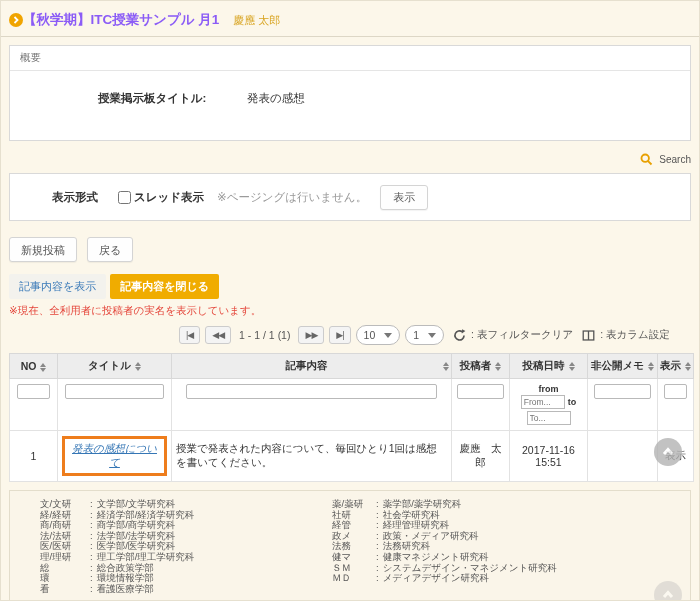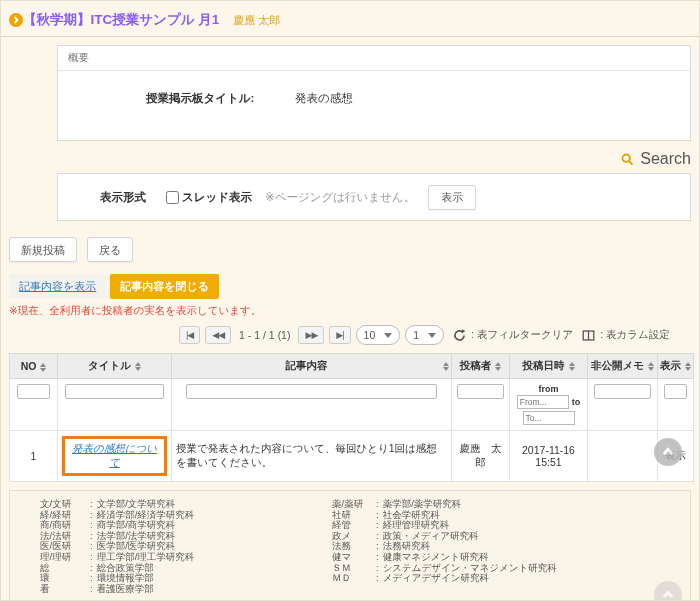--- a/index.html
+++ b/index.html
@@ -8,43 +8,43 @@
     background:#fcf7ea;border:1px solid #e6e0cf;padding:0 8px;
     font-family:"Liberation Sans","DejaVu Sans",sans-serif;color:#444;
   }
   
   .hdr{display:flex;align-items:center;padding-top:9px;height:20px;}
   .bullet{width:14px;height:14px;border-radius:50%;background:#f0a400;display:flex;align-items:center;justify-content:center;flex:0 0 14px;}
   .page-title{font-size:13.5px;font-weight:bold;color:#8b5cf6;}
   .user-link{font-size:11px;color:#d8a420;margin-left:14px;text-decoration:none;cursor:pointer;}
   .divider{border:none;border-top:1px solid #ddd7c6;margin:6px -8px 0 -8px;}
   
-  .box{background:#fff;border:1px solid #d9d9d9;margin-left:48px;}
+  .box{background:#fff;border:1px solid #d9d9d9;}
   .overview{margin-top:8px;}
   .overview-head{padding:5px 10px;border-bottom:1px solid #e5e5e5;font-size:10.5px;color:#777;}
   .overview-body{height:52px;padding-top:17px;box-sizing:content-box;}
   .ov-label{font-weight:bold;font-size:11.5px;color:#333;margin-left:88px;}
   .ov-value{font-size:11.5px;color:#333;margin-left:36px;}
   
   .search-row{display:flex;justify-content:flex-end;align-items:center;gap:6px;margin-top:10px;height:16px;}
-  .search-label{font-size:16px;color:#555;cursor:pointer;}
+  .search-label{font-size:10px;color:#555;cursor:pointer;}
   
   .format-box{margin-top:6px;height:46px;display:flex;align-items:center;font-size:11.5px;}
   .fmt-label{font-weight:bold;color:#333;margin-left:42px;width:66px;}
   .fmt-check{margin:0 3px 0 0;}
   .fmt-thread{font-weight:bold;color:#333;}
   .fmt-note{color:#999;margin-left:13px;}
   .btn{display:inline-block;background:#fefefe;border:1px solid #d4d4d4;border-radius:3px;
        padding:5px 11px;font-size:11px;color:#555;cursor:pointer;box-shadow:0 1px 1px rgba(0,0,0,.05);}
   .fmt-btn{margin-left:13px;padding:4px 12px;}
   .actions{margin-top:16px;display:flex;gap:10px;height:25px;}
   
   .tabs{margin-top:12px;display:flex;gap:4px;}
   .tab{padding:5px 10px;font-size:11px;border-radius:2px;cursor:pointer;}
-  .tab-inactive{background:#f3f2ed;color:#3a7ab8;text-decoration:underline;}
+  .tab-inactive{background:#f3f2ed;color:#3a7ab8;}
   .tab-active{background:#f0ac00;color:#fff;font-weight:bold;}
   .notice{margin-top:5px;font-size:10.5px;color:#e4453a;}
   
   .pager{margin-top:7px;display:flex;align-items:center;gap:5px;margin-left:170px;font-size:10.5px;color:#555;}
   .pbtn{background:#f4f4f4;border:1px solid #ccc;border-radius:3px;padding:3px 6px;font-size:9px;color:#666;cursor:pointer;letter-spacing:-1px;}
   .prange{margin:0 3px;font-size:10.5px;color:#555;}
   .fselect{background:#fff;border:1px solid #bbb;border-radius:10px;padding:3px 7px;display:flex;align-items:center;gap:9px;cursor:pointer;}
   .caret{width:0;height:0;border-left:4px solid transparent;border-right:4px solid transparent;border-top:5px solid #777;}
   .plabel{color:#555;cursor:pointer;}
   .picon{display:flex;align-items:center;cursor:pointer;margin-left:4px;}
@@ -54,21 +54,21 @@
   th{background:#ededed;font-size:10.5px;color:#333;font-weight:bold;padding:5px 2px;border:1px solid #d8d8d8;vertical-align:middle;text-align:center;}
   td{border:1px solid #e2e2e2;font-size:10.5px;color:#333;}
   .sort{display:inline-flex;flex-direction:column;gap:1px;margin-left:4px;vertical-align:middle;cursor:pointer;}
   .tri-u{width:0;height:0;border-left:3.5px solid transparent;border-right:3.5px solid transparent;border-bottom:4px solid #888;}
   .tri-d{width:0;height:0;border-left:3.5px solid transparent;border-right:3.5px solid transparent;border-top:4px solid #888;}
   .flt-row td{padding:5px 3px;text-align:center;vertical-align:top;}
   .flt{height:15px;border:1px solid #b9b9b9;border-radius:2px;box-sizing:border-box;font-size:9.5px;padding:0 3px;width:92%;}
   .flt-sm{width:80%;}
   .date-flt{font-size:9px;}
   .date-flt .lab{font-weight:bold;color:#333;display:block;margin-bottom:1px;}
-  .date-in{width:52px;height:14px;border:1px solid #b9b9b9;box-sizing:border-box;font-size:8.5px;padding:0 2px;}
+  .date-in{width:44px;height:14px;border:1px solid #b9b9b9;box-sizing:border-box;font-size:8.5px;padding:0 2px;}
   .to-lab{font-weight:bold;margin-left:3px;}
   .data-row td{padding:5px 4px;}
   .cell-c{text-align:center;}
   .title-hl{display:inline-block;border:3px solid #ee7d1c;padding:3px 7px;font-style:italic;}
   .title-link{color:#3576b5;text-decoration:underline;font-size:10.5px;cursor:pointer;}
   
   .legend{margin-top:8px;border:1px solid #e3ddcb;background:#faf5e9;padding:8px 0 8px 0;display:flex;font-size:9.5px;color:#555;line-height:10.6px;}
   .lcol-l{margin-left:30px;width:292px;}
   .lcol-r{}
   .abbr-l{display:inline-block;width:50px;}

